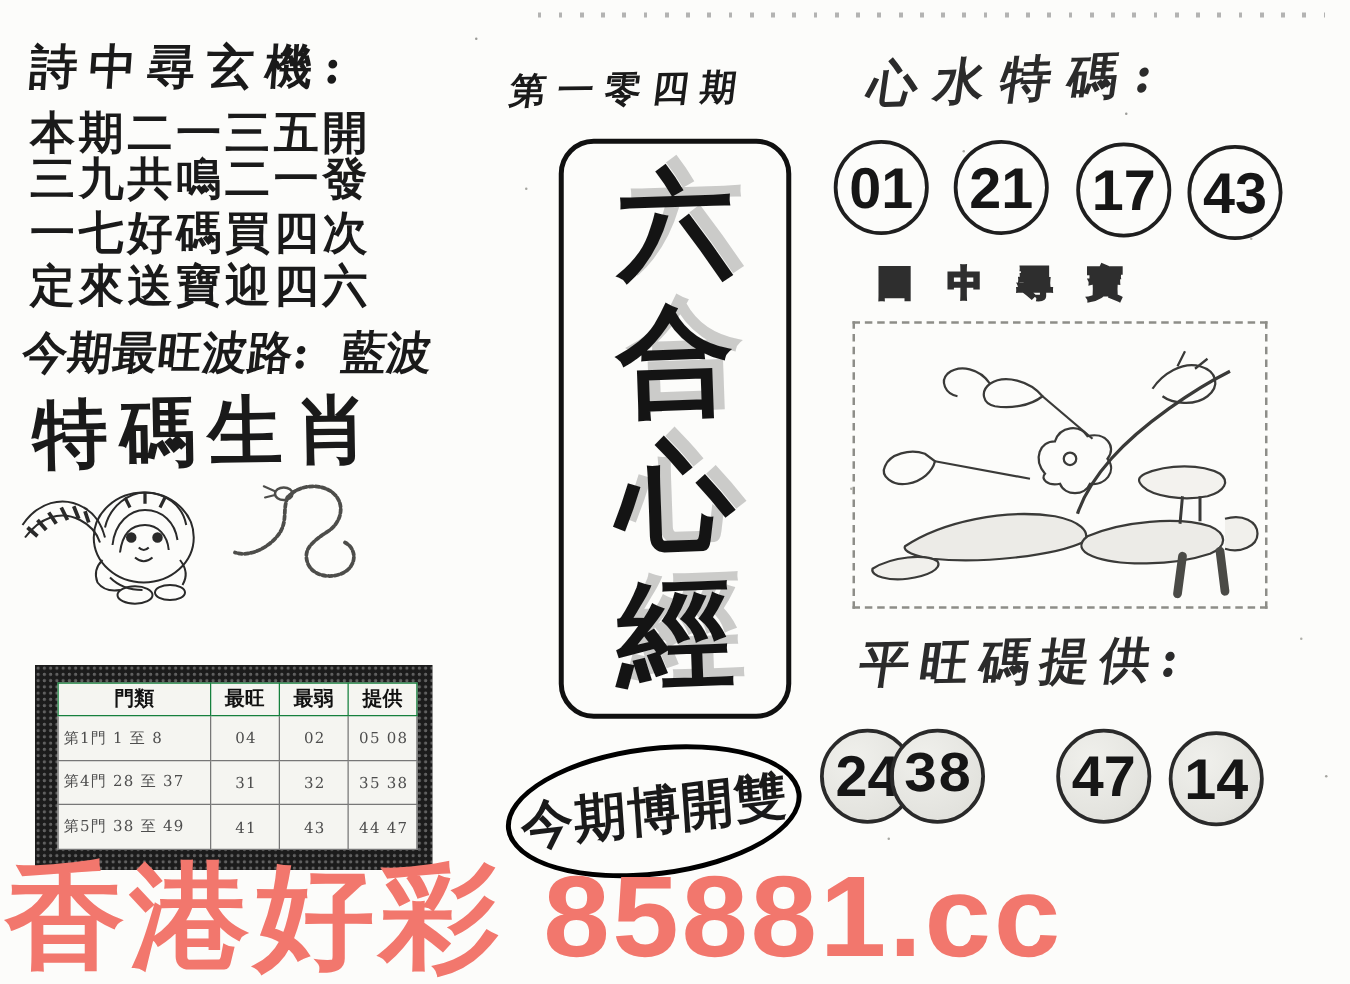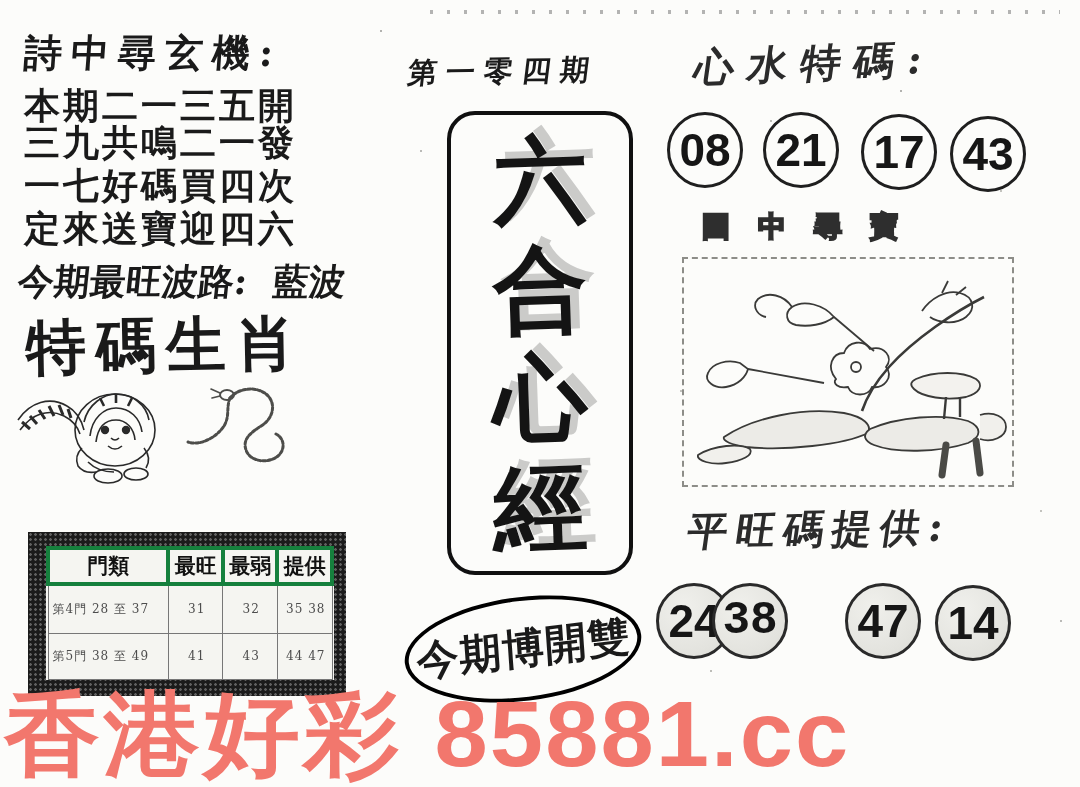--- a/index.html
+++ b/index.html
@@ -32,21 +32,21 @@
   
   .table-frame{
     left:28px;top:532px;width:318px;height:164px;box-sizing:border-box;
     background-color:#1b1b1b;
     background-image:radial-gradient(rgba(255,255,255,.30) 1px, transparent 1.6px);
     background-size:5px 5px;
     padding:14px 12px 16px 18px;
   }
   .stats-table{width:100%;height:100%;border-collapse:collapse;background:#f5f5f1;table-layout:fixed;}
   .stats-table th{
-    font-size:21px;font-weight:900;border:4px solid #15803d;padding:2px 0;color:#111;
+    font-size:16px;font-weight:900;border:1px solid #15803d;padding:2px 0;color:#111;
   }
   .stats-table td{
     font-size:12px;color:#4d4d4d;border:1px solid #777;padding:1px 2px 1px 4px;
     font-family:"DejaVu Serif",serif;letter-spacing:1px;white-space:nowrap;
   }
   .col-cat{width:42%;} .col-n{width:19%;}
   .td-num{text-align:center;}
 
   
   .issue-label{left:408px;top:52px;font-size:29px;font-weight:700;letter-spacing:9px;transform:skewX(-8deg) rotate(-1deg);white-space:nowrap;}
@@ -163,20 +163,26 @@
     <thead>
       <tr>
         <th>門類</th>
         <th>最旺</th>
         <th>最弱</th>
         <th>提供</th>
       </tr>
     </thead>
     <tbody>
       <tr>
+        <td>第1門 1 至 8</td>
+        <td class="td-num">04</td>
+        <td class="td-num">02</td>
+        <td class="td-num">05  08</td>
+      </tr>
+      <tr>
         <td>第4門 28 至 37</td>
         <td class="td-num">31</td>
         <td class="td-num">32</td>
         <td class="td-num">35  38</td>
       </tr>
       <tr>
         <td>第5門 38 至 49</td>
         <td class="td-num">41</td>
         <td class="td-num">43</td>
         <td class="td-num">44  47</td>
@@ -194,21 +200,21 @@
   <div class="masthead-char">經</div>
 </div>
 
 <div class="abs oval-slogan">
   <span>今期博開雙</span>
 </div>
 
 <div class="abs heart-title">心水特碼:</div>
 
 <div class="abs num-circle" style="left:667px;top:112px;">
-  <span>08</span>
+  <span>01</span>
 </div>
 <div class="abs num-circle" style="left:763px;top:112px;">
   <span>21</span>
 </div>
 <div class="abs num-circle" style="left:861px;top:114px;">
   <span>17</span>
 </div>
 <div class="abs num-circle" style="left:950px;top:116px;">
   <span>43</span>
 </div>

